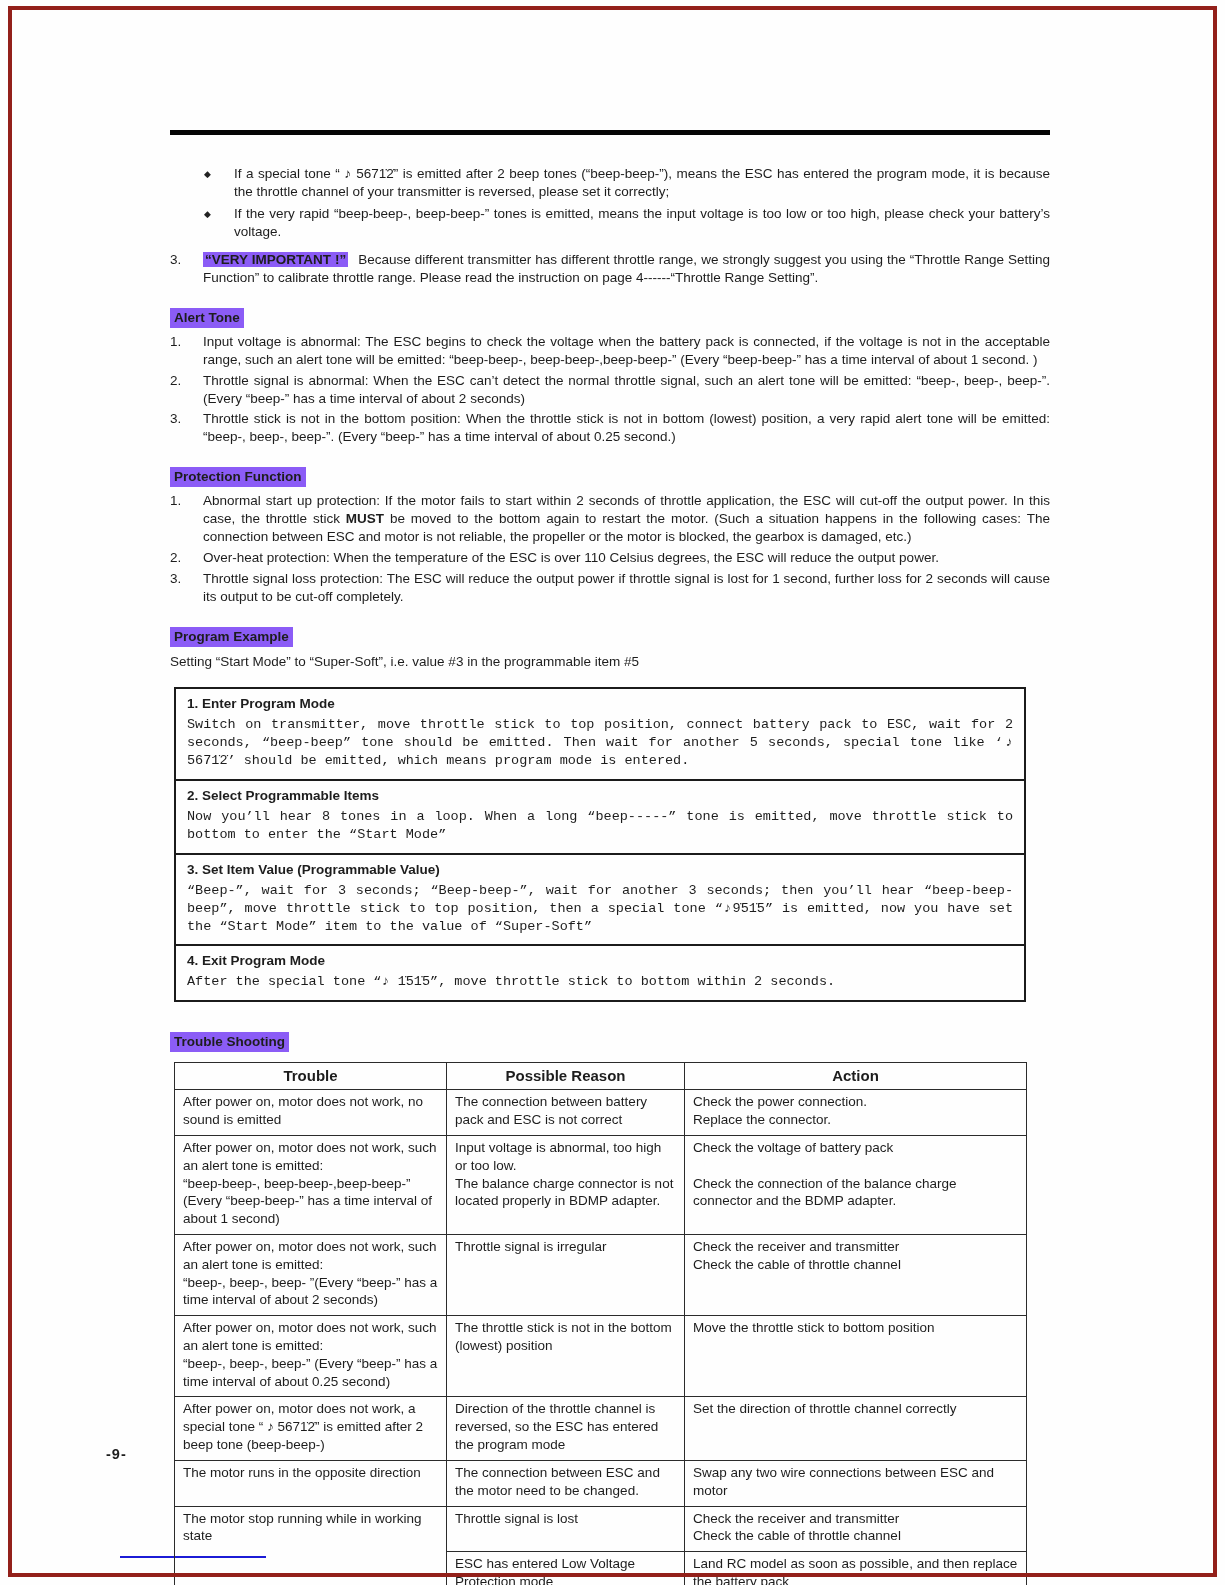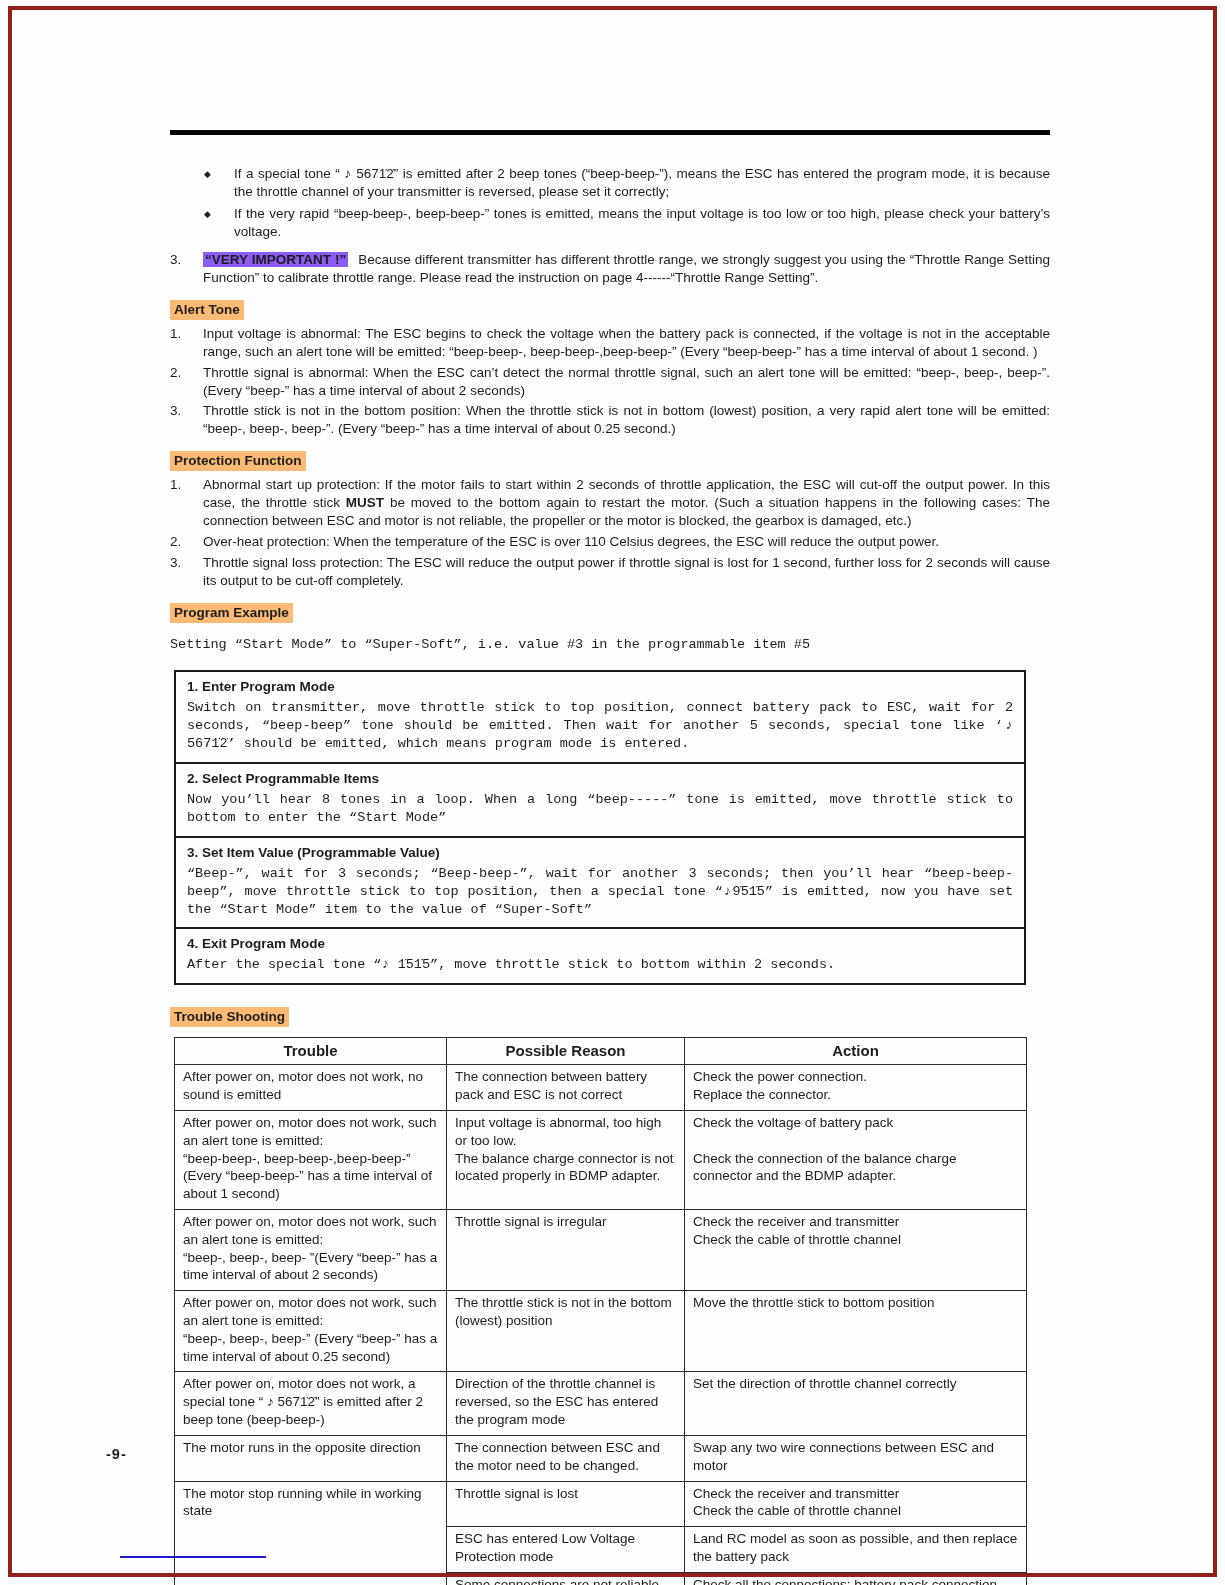--- a/index.html
+++ b/index.html
@@ -31,25 +31,25 @@
   .bullets { margin: 0 0 10px 34px; }
   .bullet-row { display: flex; margin-bottom: 4px; }
   .bullet-row .marker { width: 30px; flex-shrink: 0; font-size: 9px; padding-top: 4px; color: #222; }
   .bullet-row .btext { flex: 1; text-align: justify; }
 
   .numitem { display: flex; margin-bottom: 3px; }
   .numitem .num { width: 33px; flex-shrink: 0; }
   .numitem .ibody { flex: 1; text-align: justify; }
   .mt8 { margin-top: 8px; }
 
-  .sec-h { display: inline-block; background: #fdba74; font-weight: bold; padding: 1px 4px; margin: 10px 0 5px 0; font-size: 13.5px; }
+  .sec-h { display: inline-block; background: #8b5cf6; font-weight: bold; padding: 1px 4px; margin: 18px 0 5px 0; font-size: 13.5px; }
   .hl { background: #8b5cf6; font-weight: bold; padding: 0 2px; margin-right: 10px; }
   .b { font-weight: bold; }
 
-  .pe-sub { margin: 8px 0 8px 0; font-family: Liberation Mono, monospace; }
+  .pe-sub { margin: 1px 0 8px 0; }
   .pboxes { width: 852px; margin-left: 4px; margin-bottom: 12px; }
   .pbox { border: 2px solid #1b1b1b; padding: 6px 11px 9px; margin-top: -2px; }
   .pbox:first-child { margin-top: 16px; }
   .pbox .ptitle { font-weight: bold; margin-bottom: 3px; }
   .pbox .pbody { text-align: justify; font-family: Liberation Mono, monospace; }
 
   table.ts { border-collapse: collapse; margin: 5px 0 0 4px; table-layout: fixed; width: 852px; }
   .ts th, .ts td { border: 1.5px solid #2b2b2b; }
   .ts th { font-size: 15px; font-weight: bold; padding: 3px 19px; text-align: center; }
   .ts td { font-size: 13.5px; padding: 3px 8px 6px; vertical-align: top; white-space: pre-line; line-height: 1.32; text-align: left; }

